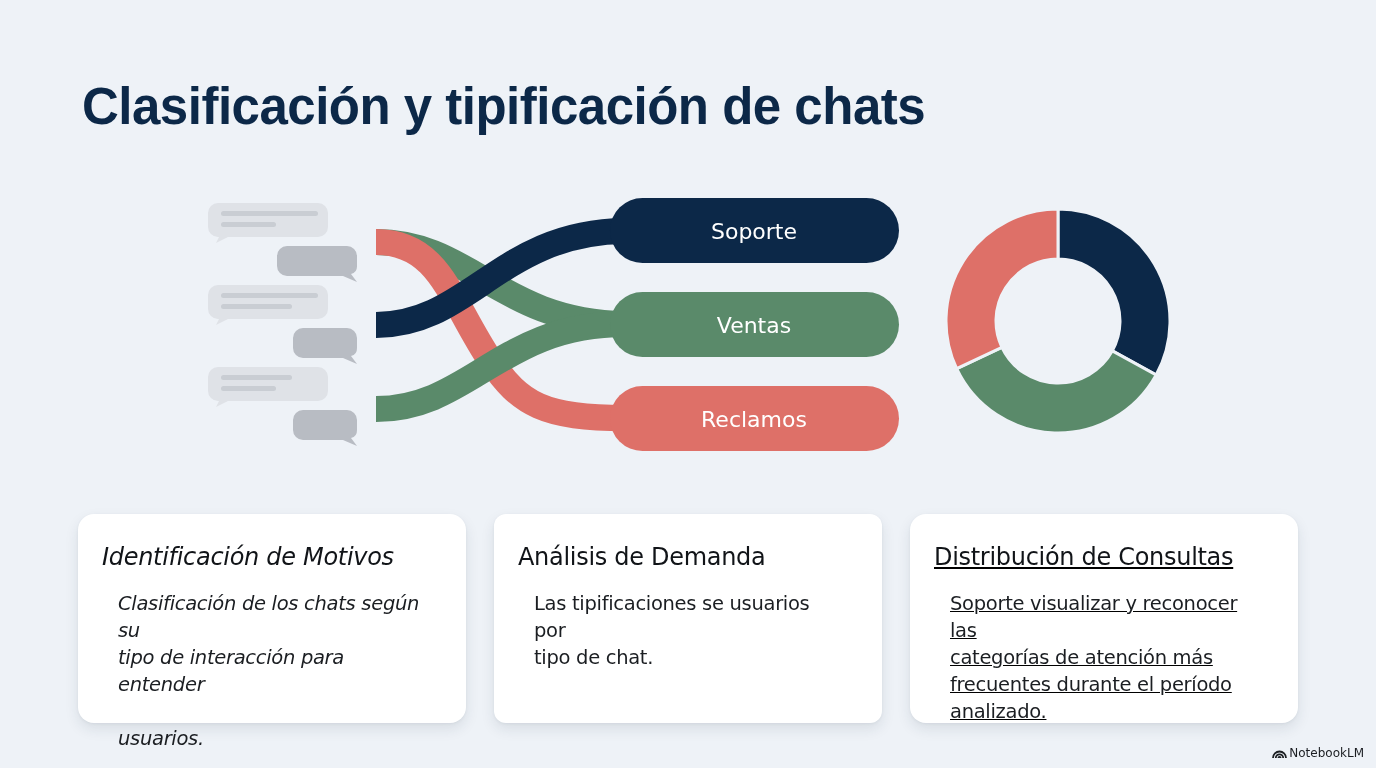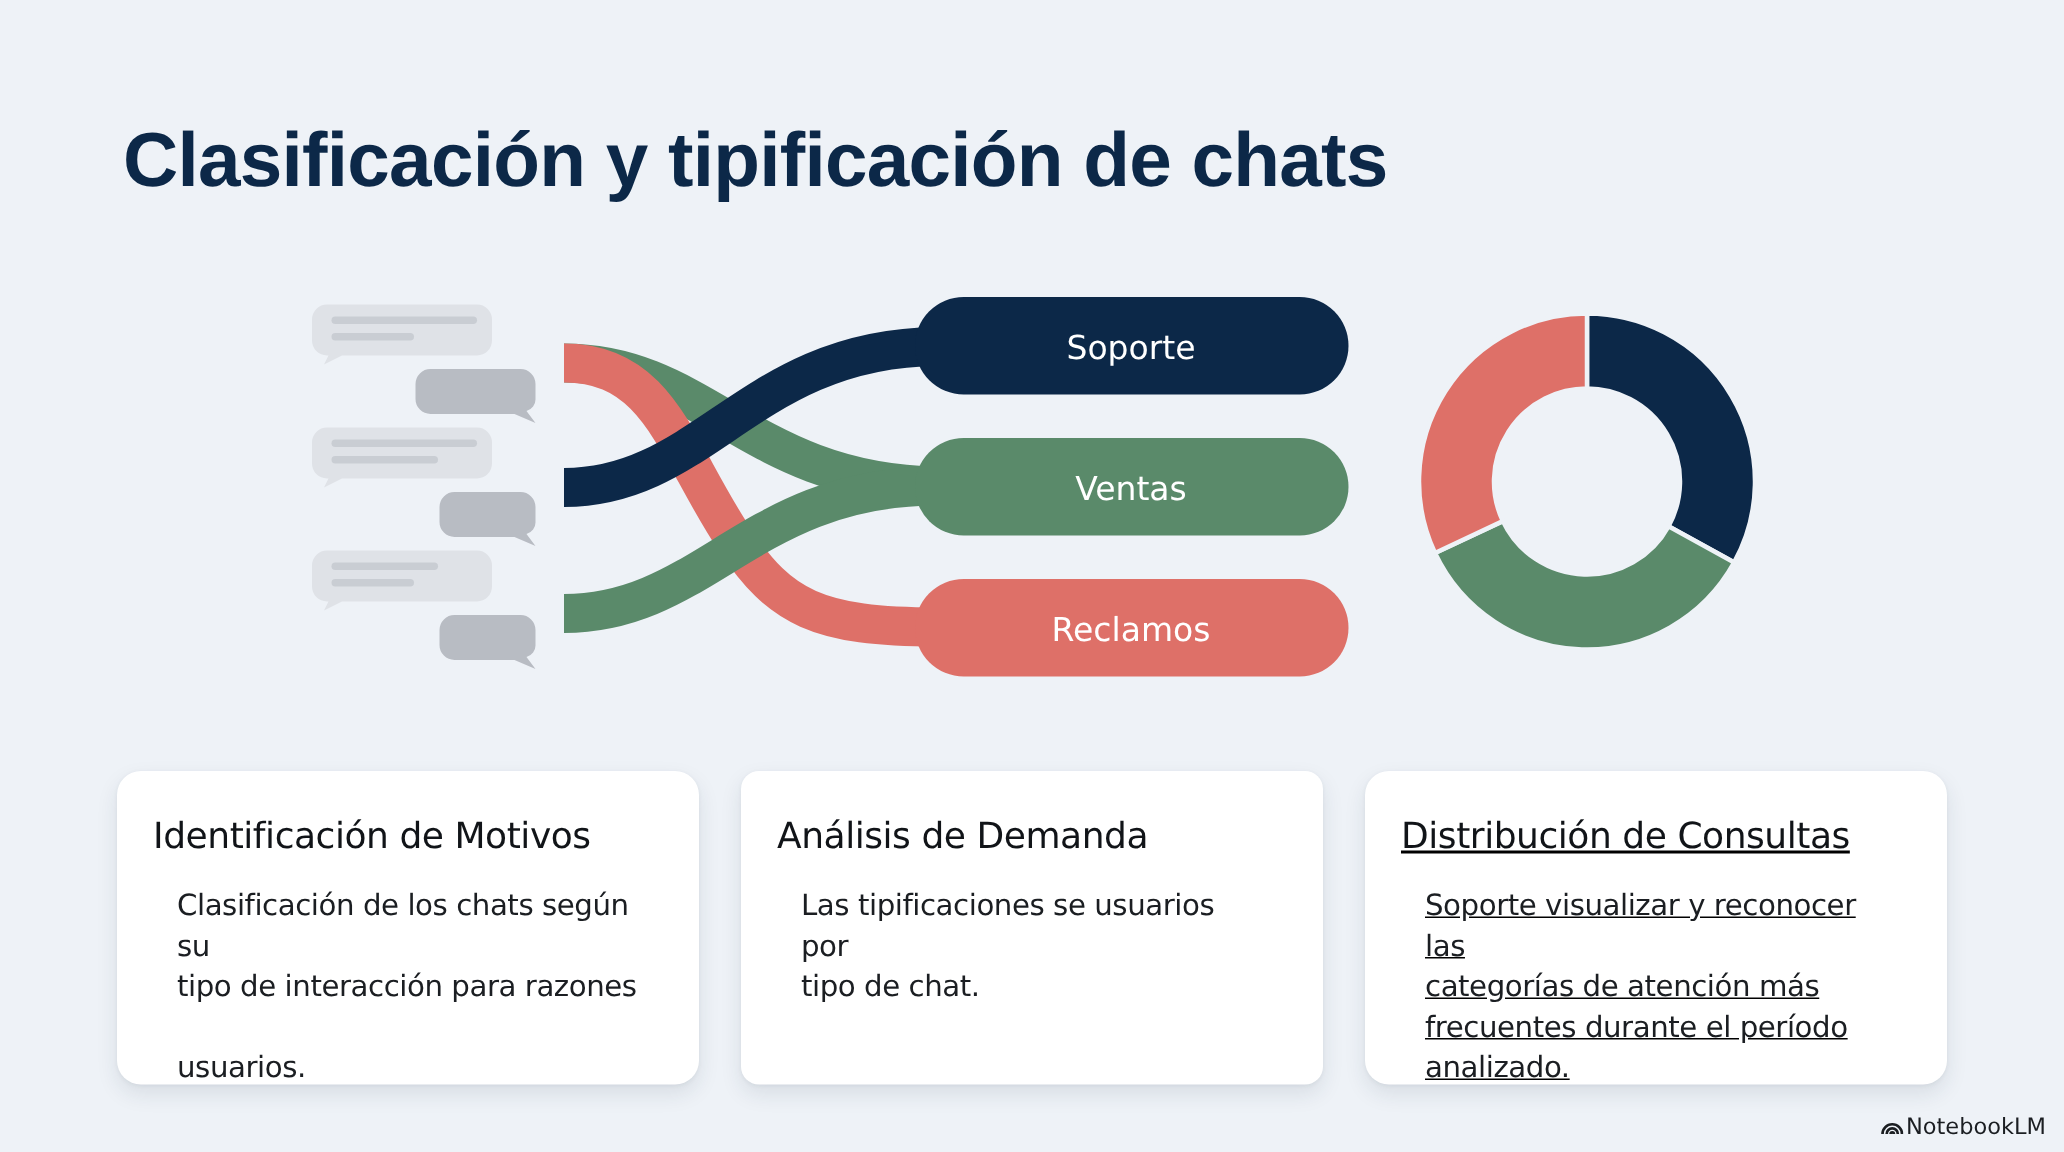--- a/index.html
+++ b/index.html
@@ -28,21 +28,21 @@
     margin: 0 0 16px 0; font-family: "DejaVu Sans", sans-serif;
     font-weight: 400; font-size: 24px; color: #111418; line-height: 34px; letter-spacing: -0.3px;
   }
   .card p {
     margin: 16px; font-family: "DejaVu Sans", sans-serif;
     font-size: 19.5px; line-height: 27px; color: #1b1e22; letter-spacing: -0.3px;
   }
   .brand {
     position: absolute; right: 12px; bottom: 8px;
     display: flex; align-items: center; gap: 2px;
-    font-family: "DejaVu Sans", sans-serif; font-size: 15px; color: #1b1e22;
+    font-family: "DejaVu Sans", sans-serif; font-size: 12px; color: #1b1e22;
   }
 </style>
 </head>
 <body>
 
 <h1 class="title">Clasificación y tipificación de chats</h1>
 
 <svg class="diagram" width="1376" height="500" viewBox="0 0 1376 500">
 
   <g>
@@ -90,25 +90,25 @@
     <text class="pill-label" x="754" y="427" text-anchor="middle">Reclamos</text>
   </g>
 
   <g transform="translate(1058,321)" id="donut">
       <path d="M6.858022075225178e-15,-112 A112,112 0 0 1 98.14634816491271,53.95641149939213 L54.33101416271953,29.86872779430636 A62,62 0 0 0 3.796405077356795e-15,-62 Z" fill="#0c2848" stroke="#eef2f7" stroke-width="3"></path>
       <path d="M98.14634816491271,53.95641149939213 A112,112 0 0 1 -101.34062987619419,47.68728065528812 L-56.099277252893216,26.398316077034494 A62,62 0 0 0 54.33101416271953,29.86872779430636 Z" fill="#5a8a6a" stroke="#eef2f7" stroke-width="3"></path>
       <path d="M-101.34062987619419,47.68728065528812 A112,112 0 0 1 -2.0574066225675533e-14,-112 L-1.1389215232070385e-14,-62 A62,62 0 0 0 -56.099277252893216,26.398316077034494 Z" fill="#de7068" stroke="#eef2f7" stroke-width="3"></path>
     </g>
 </svg>
 
-<div class="card" style="left:78px;">
+<div class="card" style="left:78px;font-style:italic;">
   <h2>Identificación de Motivos</h2>
   <p>
     <span>Clasificación de los chats según su</span><br>
-    <span>tipo de interacción para razones</span><br>
+    <span>tipo de interacción para entender</span><br>
     <br>
     <span>usuarios.</span>
   </p>
 </div>
 
 <div class="card" style="left:494px;border-radius:12px;">
   <h2>Análisis de Demanda</h2>
   <p>
     <span>Las tipificaciones se usuarios por</span><br>
     <span>tipo de chat.</span>

